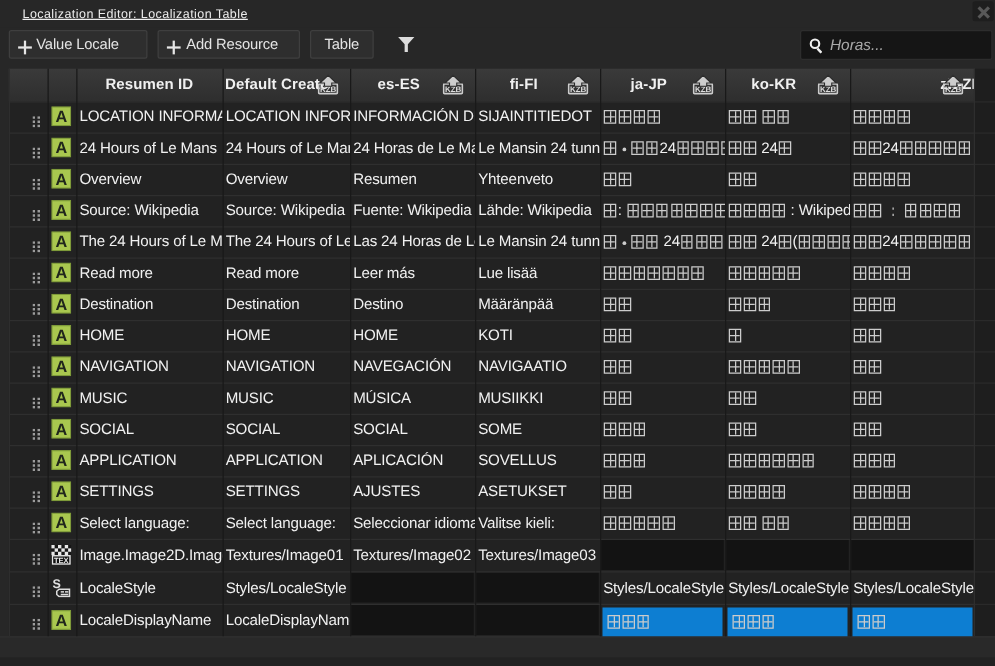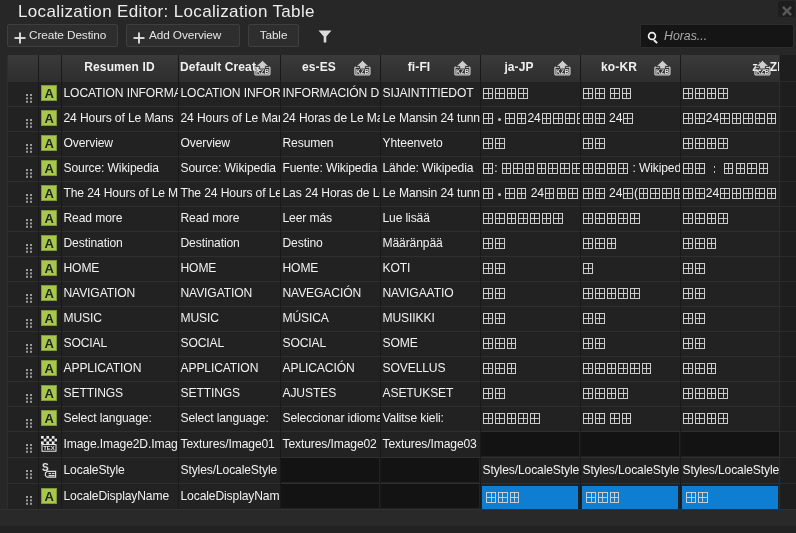--- a/index.html
+++ b/index.html
@@ -1,30 +1,30 @@
 <!DOCTYPE html>
 <html><head><meta charset="utf-8"><style>html,body{margin:0;padding:0;width:796px;height:533px;overflow:hidden;background:#272727;font-family:"Liberation Sans",sans-serif;}div{position:absolute;box-sizing:border-box;}.cell{height:100%;overflow:hidden;white-space:nowrap;color:#f1f1f1;font-size:12.1px;letter-spacing:-0.12px;padding-left:2.5px;}i.c{display:inline-block;width:9.6px;height:10.4px;border:1.1px solid #cccccc;box-sizing:border-box;margin:0 1.2px 0 0.9px;vertical-align:-1.5px;background:linear-gradient(#cccccc 0 0) 50% 50%/100% 1.1px no-repeat,linear-gradient(#cccccc 0 0) 50% 50%/1.1px 100% no-repeat;}i.d{display:inline-block;width:3px;height:3px;background:#cccccc;border-radius:50%;margin:0 3.5px;vertical-align:1.5px;}i.fc{display:inline-block;width:1.6px;height:7px;margin:0 4.5px;vertical-align:-1px;background:linear-gradient(#cccccc 0 0) 0 0/100% 1.8px no-repeat,linear-gradient(#cccccc 0 0) 0 100%/100% 1.8px no-repeat;}.hl{white-space:nowrap;font-weight:bold;color:#f0f0f0;font-size:12px;letter-spacing:0.1px;line-height:25px;text-align:center;}.btn{top:24px;height:23px;background:#2e2e2e;border:1px solid #3f3f3f;border-radius:2px;color:#e4e4e4;font-size:11.8px;letter-spacing:-0.1px;line-height:21px;}</style></head><body>
 <div style="left:0;top:0;width:796px;height:22px;background:#272727;"></div>
-<div style="left:18px;top:4px;height:16px;line-height:16px;color:#ededed;font-size:17px;letter-spacing:0.35px;">Localization Editor: Localization Table</div>
+<div style="left:18px;top:4px;height:16px;line-height:16px;color:#ededed;font-size:10px;letter-spacing:0.35px;text-decoration:underline;">Localization Editor: Localization Table</div>
 <div style="left:778px;top:1px;width:17px;height:16px;background:#1e1e1e;border-radius:2px;text-align:center;padding-top:2px;"><svg width="12" height="12" viewBox="0 0 12 12">
       <path d="M1 2.8 L2.8 1 L6 4.2 L9.2 1 L11 2.8 L7.8 6 L11 9.2 L9.2 11 L6 7.8 L2.8 11 L1 9.2 L4.2 6 Z" fill="#585858"></path>
     </svg></div>
 <div class="btn" style="left:7px;width:111px;">
     <span style="position:absolute;left:6px;top:5px;"><svg width="12" height="12" viewBox="0 0 12 12">
         <rect x="5.1" y="0.5" width="1.8" height="11" fill="#e6e6e6"></rect>
         <rect x="0.5" y="5.1" width="11" height="1.8" fill="#e6e6e6"></rect>
       </svg></span>
-    <span style="position:absolute;left:21px;">Create Destino</span>
+    <span style="position:absolute;left:21px;">Value Locale</span>
   </div>
 <div class="btn" style="left:126px;width:114px;">
     <span style="position:absolute;left:6px;top:5px;"><svg width="12" height="12" viewBox="0 0 12 12">
         <rect x="5.1" y="0.5" width="1.8" height="11" fill="#e6e6e6"></rect>
         <rect x="0.5" y="5.1" width="11" height="1.8" fill="#e6e6e6"></rect>
       </svg></span>
-    <span style="position:absolute;left:22px;">Add Overview</span>
+    <span style="position:absolute;left:22px;">Add Resource</span>
   </div>
 <div class="btn" style="left:248px;width:51px;text-align:center;">Table</div>
 <div style="left:318px;top:29px;"><svg width="14" height="13" viewBox="0 0 14 13">
       <path d="M0.5 0.5 H13.5 L8.3 6.4 V12.5 H5.7 V6.4 Z" fill="#dcdcdc"></path>
     </svg></div>
 <div style="left:640px;top:24px;width:154px;height:24px;background:#151515;border:1px solid #2d2d2d;border-radius:2px;">
     <span style="position:absolute;left:6px;top:5px;"><svg width="13" height="13" viewBox="0 0 13 13">
         <circle cx="5" cy="5" r="3.4" fill="none" stroke="#efefef" stroke-width="1.7"></circle>
         <rect x="7.6" y="8.2" width="4.6" height="2" rx="0.4" transform="rotate(45 7.6 8.2)" fill="#efefef"></rect>
       </svg></span>

